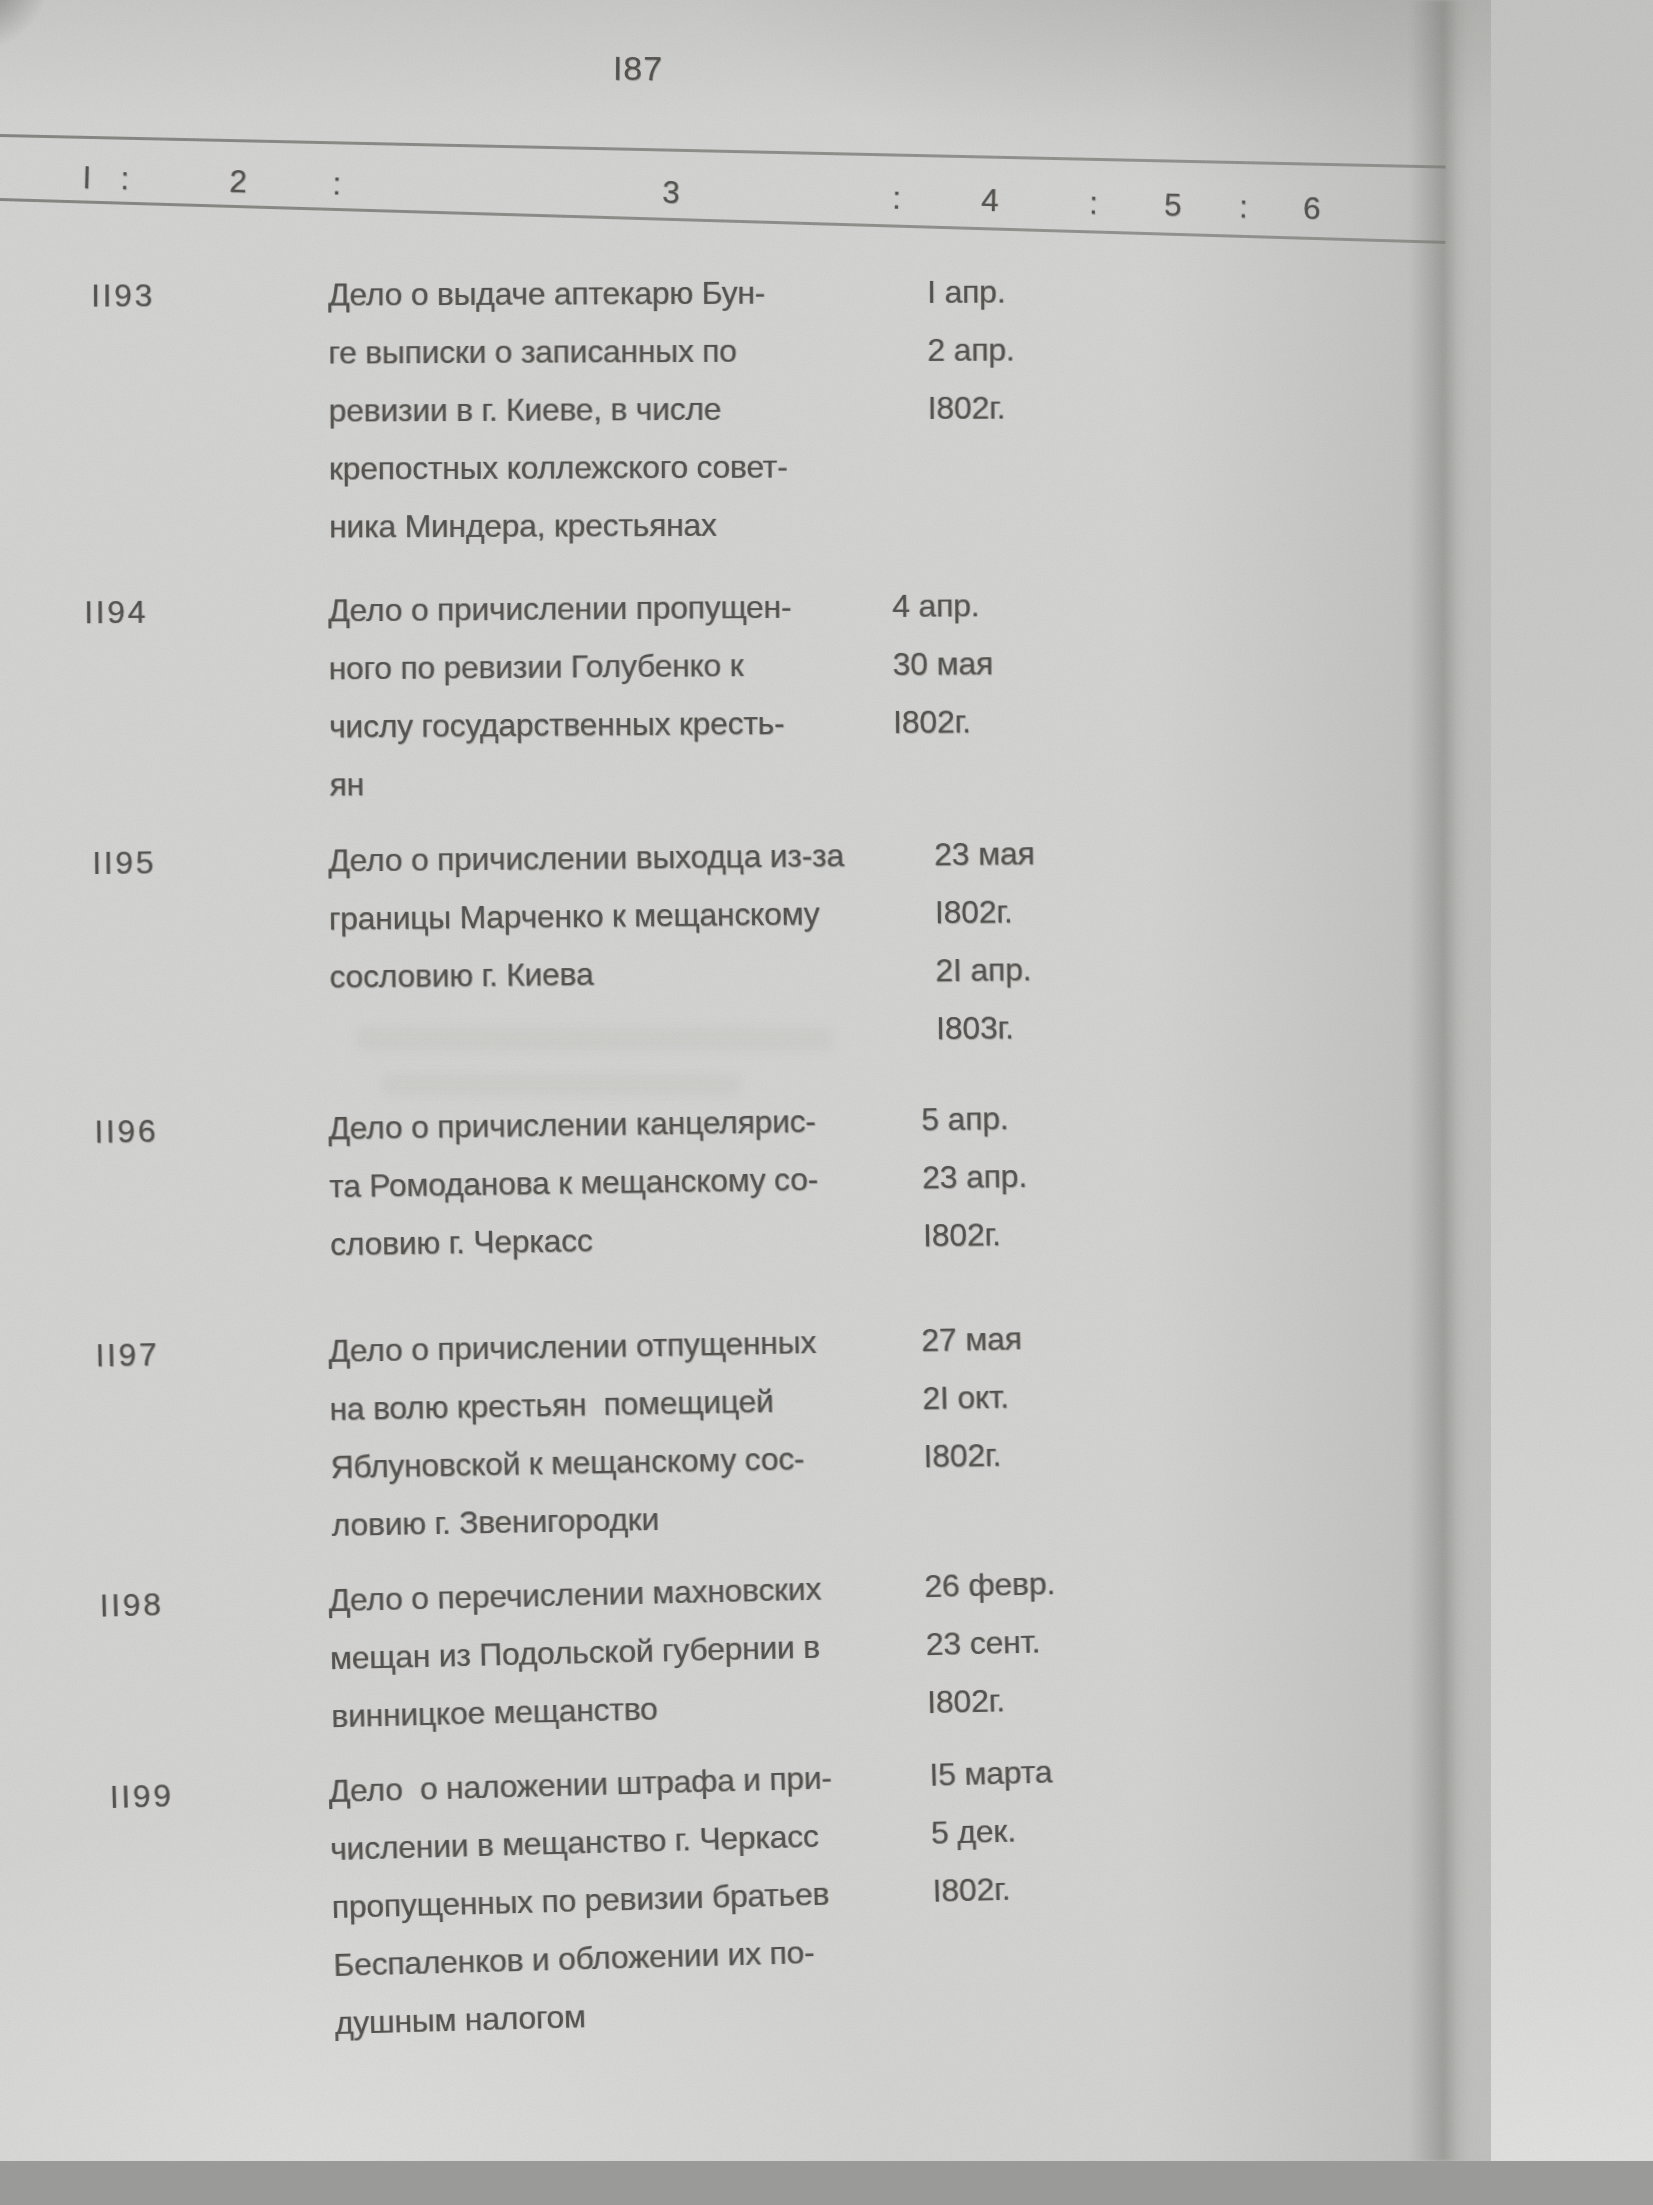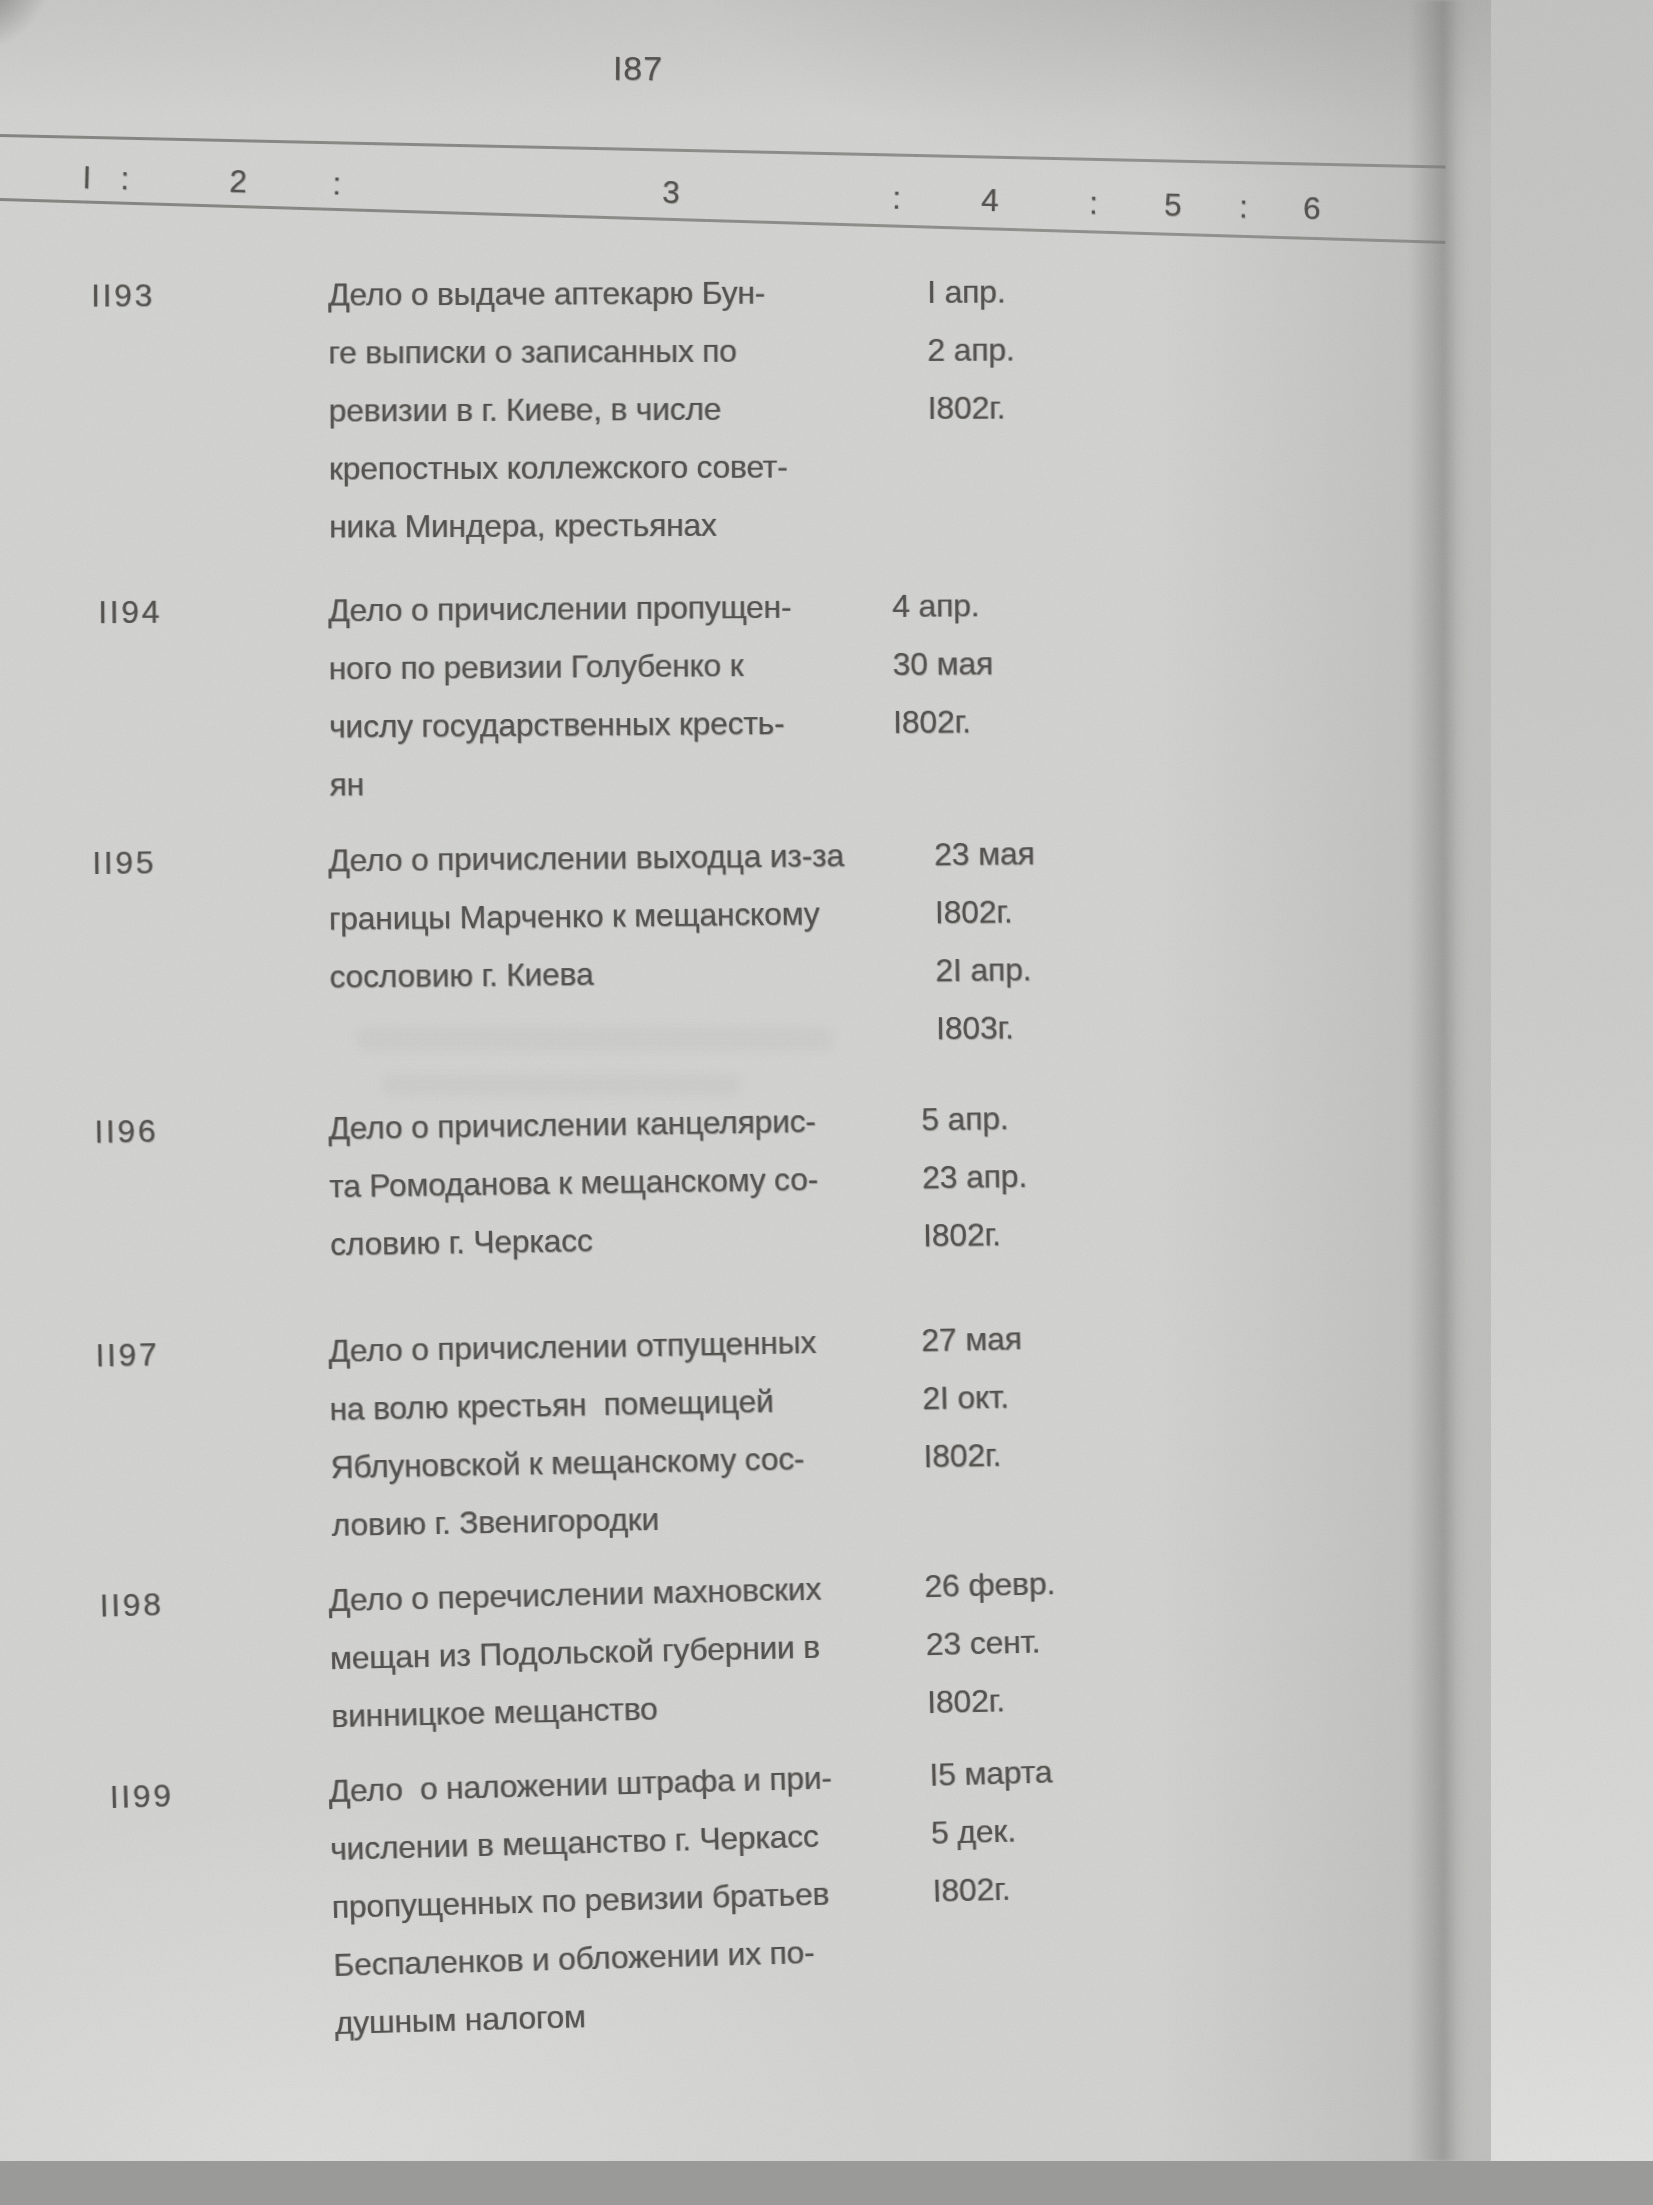--- a/index.html
+++ b/index.html
@@ -92,21 +92,21 @@
 ге выписки о записанных по
 ревизии в г. Киеве, в числе
 крепостных коллежского совет-
 ника Миндера, крестьянах</div>
     <div class="dates typed" style="left:927px">I апр.
 2 апр.
 I802г.</div>
   </div>
 
   <div class="entry" style="top:584px;transform:rotate(-0.45deg)">
-    <div class="num typed" style="left:98px">II94</div>
+    <div class="num typed" style="left:84px">II94</div>
     <div class="desc typed">Дело о причислении пропущен-
 ного по ревизии Голубенко к
 числу государственных кресть-
 ян</div>
     <div class="dates typed" style="left:892px">4 апр.
 30 мая
 I802г.</div>
   </div>
 
   <div class="entry" style="top:835px;transform:rotate(-0.60deg)">

